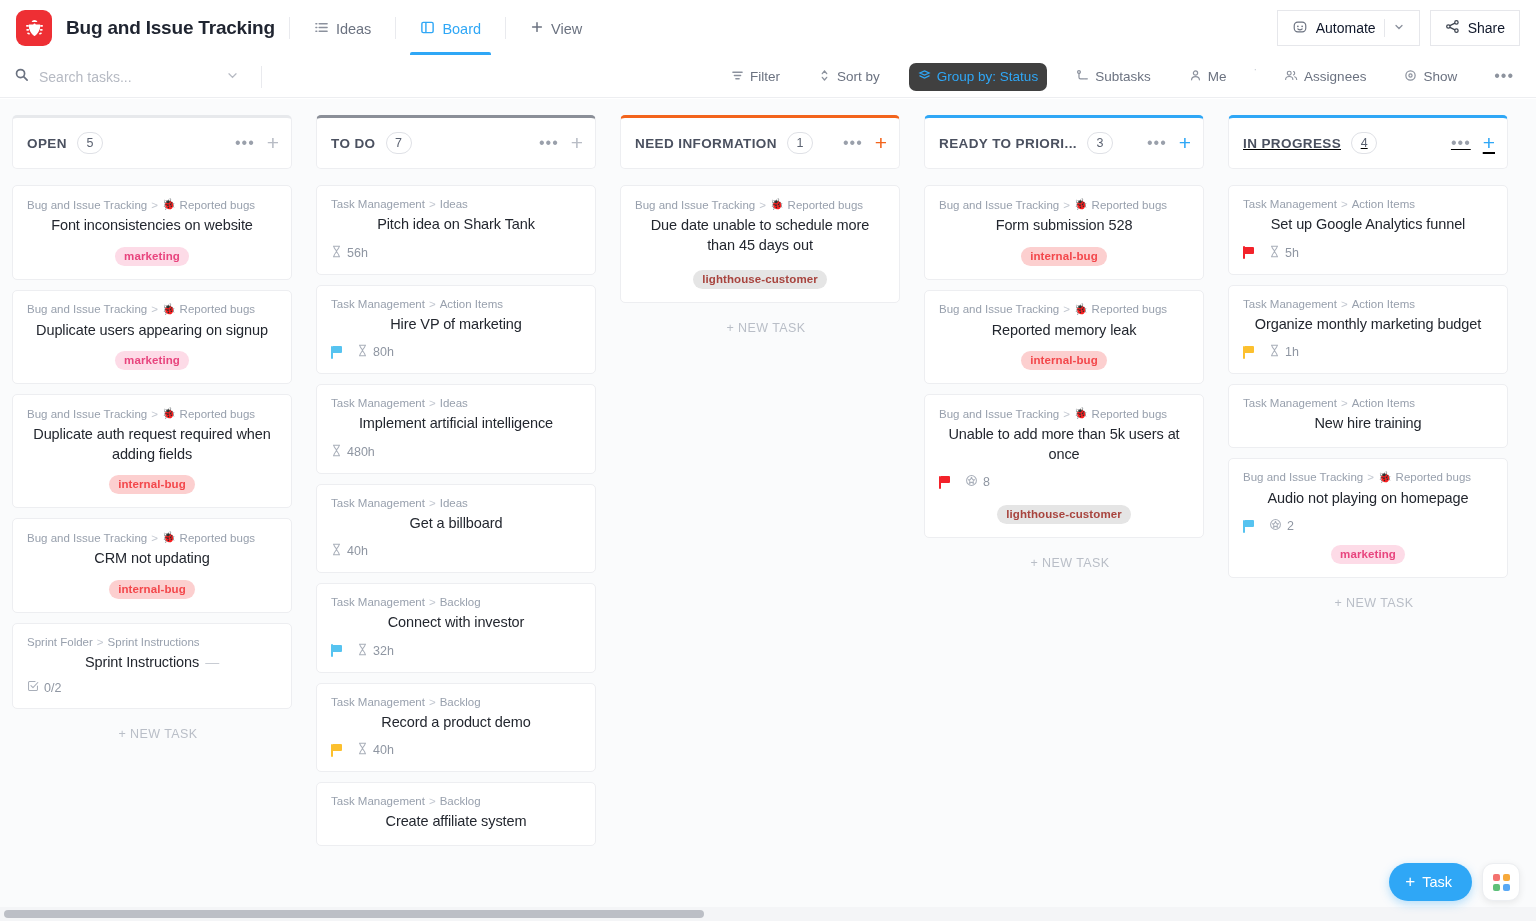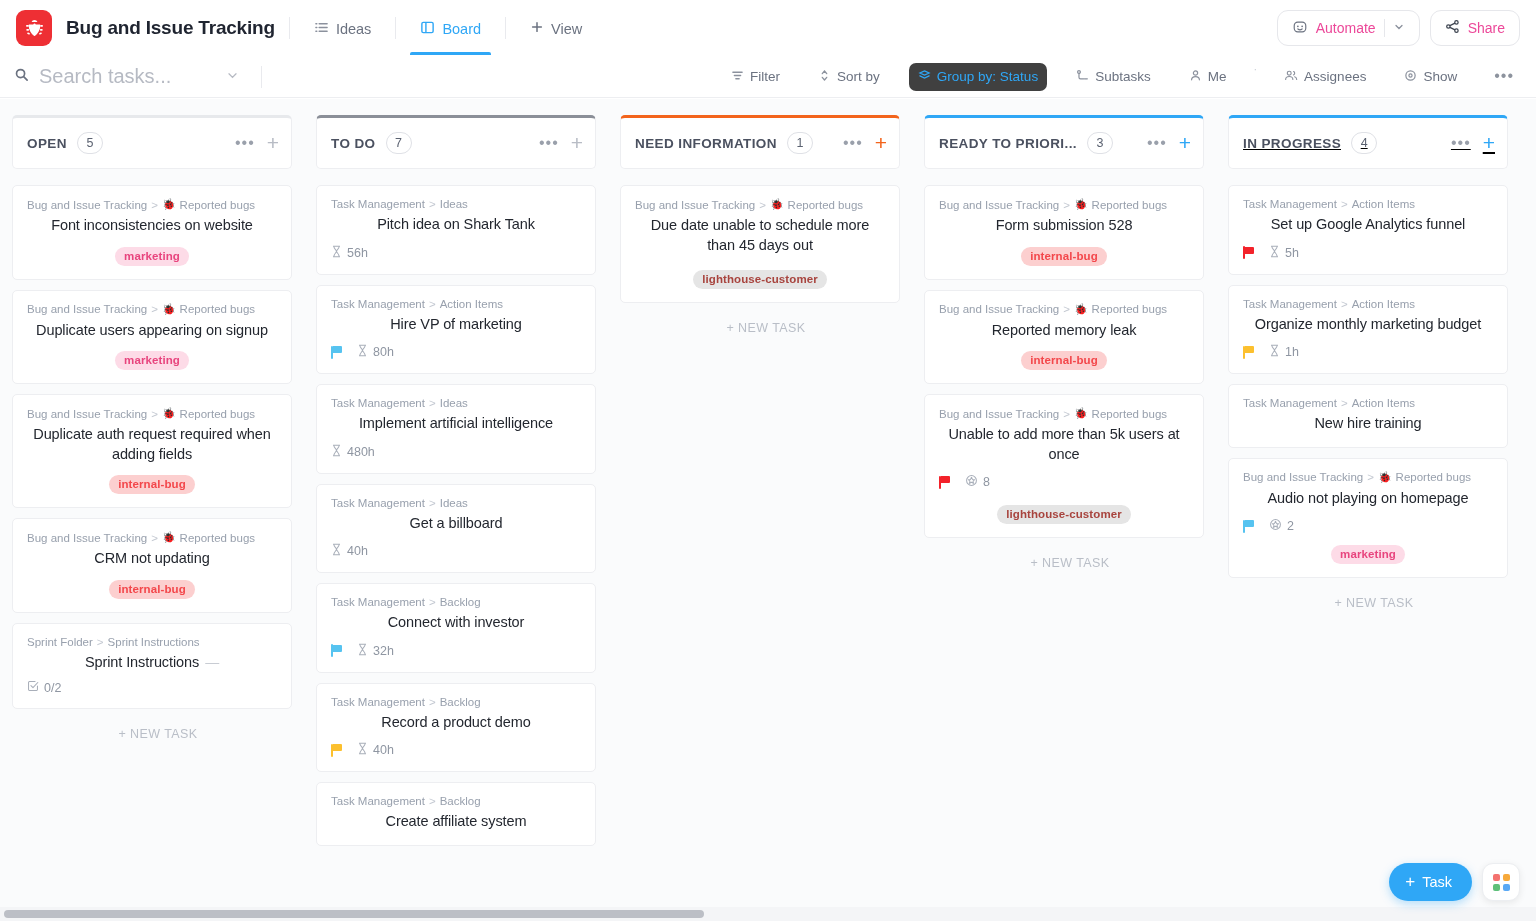--- a/index.html
+++ b/index.html
@@ -50,40 +50,40 @@
     content:""; position:absolute; left:0; right:0; bottom:0;
     height:3px; background:#2fa7f6; border-radius: 2px 2px 0 0;
   }
   .topbar-right {
     margin-left: auto;
     display: flex; align-items: center; gap: 10px;
   }
   .pill-btn {
     display:flex; align-items:center; gap:8px;
     height: 36px; padding: 0 14px;
-    border: 1px solid #e6e7eb; border-radius: 11px;
-    background:#fff; font-size:14px; color:#ec4899;
+    border: 1px solid #e6e7eb; border-radius: 0;
+    background:#fff; font-size:14px; color:#0f172a;
     cursor:pointer; white-space: nowrap;
   }
   .pill-btn .sep { width:1px; height:18px; background:#e6e7eb; }
 
   
   .subbar {
     height: 42px;
     display: flex; align-items: center;
     padding: 0 14px;
     border-bottom: 1px solid #edeef1;
     background:#fff;
   }
   .searchbox {
     display:flex; align-items:center; gap:10px;
     width: 248px;
   }
   .search-input {
-    border:none; outline:none; font-size:20px; color:#ec4899;
+    border:none; outline:none; font-size:14px; color:#ec4899;
     font-family:"Liberation Sans", sans-serif;
     width: 170px; background: transparent;
   }
   .search-input::placeholder { color:#b6bac3; }
   .subbar-right { margin-left:auto; display:flex; align-items:flex-start; gap:20px; }
   .tool-item {
     display:flex; align-items:center; gap:6px;
     font-size:13.5px; color:#6b7280;
     padding: 6px 9px; border-radius:7px; cursor:pointer;
     white-space: nowrap;

